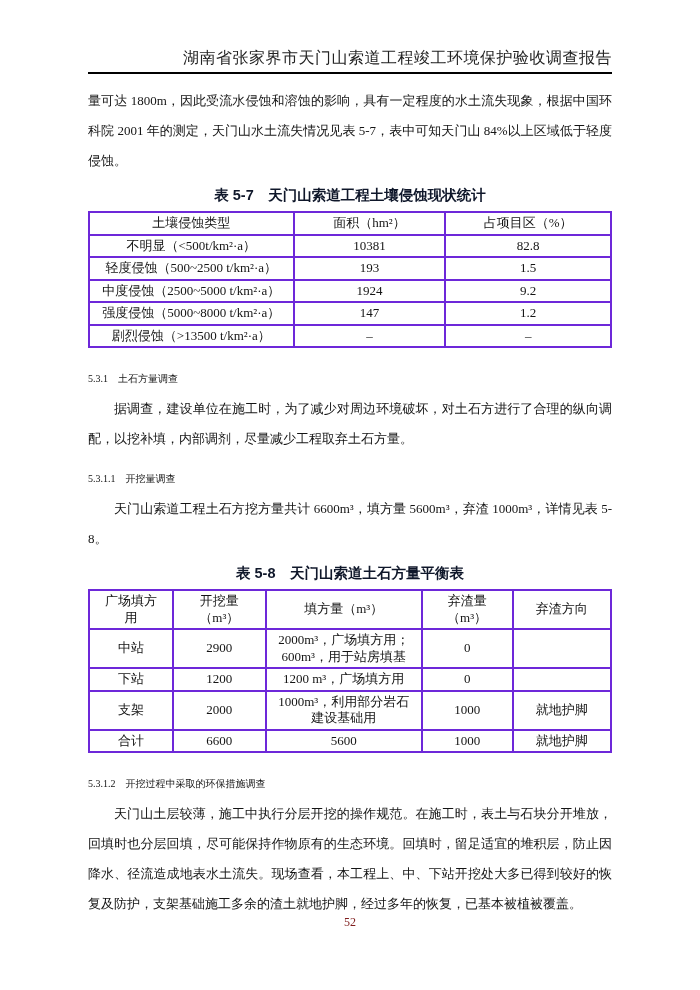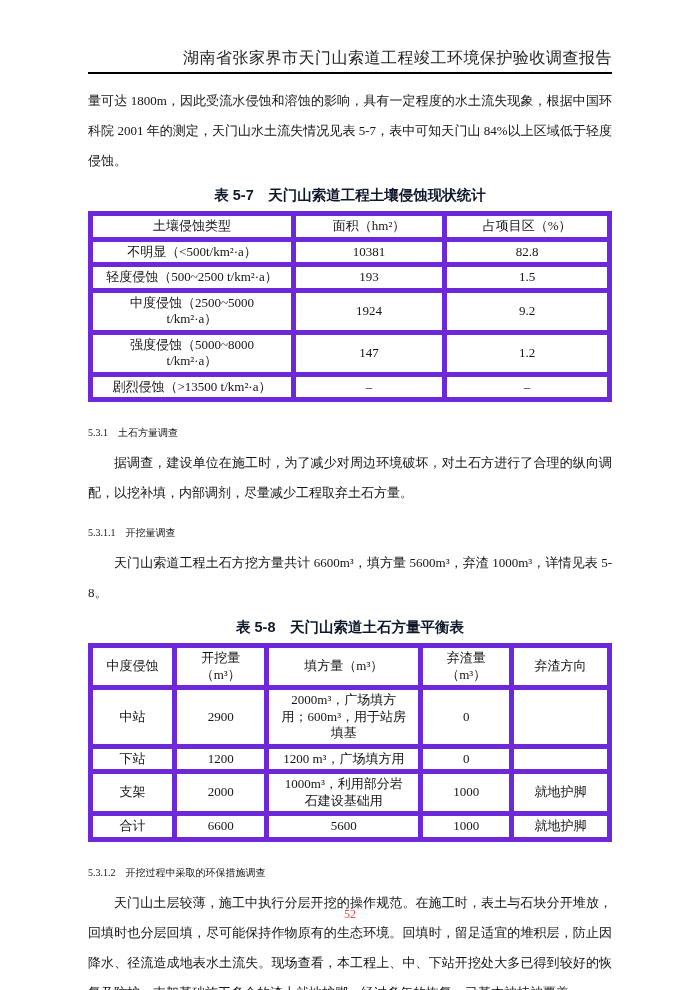--- a/index.html
+++ b/index.html
@@ -52,43 +52,43 @@
     line-height: 30px;
     margin: 10px 0 0 0;
   }
   table.doc-table {
     width: 100%;
     border-collapse: collapse;
     table-layout: fixed;
     font-size: 13px;
   }
   table.doc-table th, table.doc-table td {
-    border: 5px solid #6d28d9;
+    border: 2px solid #6d28d9;
     font-weight: normal;
     text-align: center;
     vertical-align: middle;
     padding: 2px 11px;
     line-height: 16.5px;
     overflow: hidden;
   }
   table.t57 th:nth-child(1) { width: 40%; }
   table.t57 th:nth-child(2) { width: 28.5%; }
   table.t57 th:nth-child(3) { width: 31.5%; }
   table.t58 th:nth-child(1) { width: 15.2%; }
   table.t58 th:nth-child(2) { width: 17.2%; }
   table.t58 th:nth-child(3) { width: 32.2%; }
   table.t58 th:nth-child(4) { width: 16.8%; }
   table.t58 th:nth-child(5) { width: 18.6%; }
   .page-number {
     position: absolute;
-    bottom: 68px; left: 0;
+    bottom: 60px; left: 0;
     width: 100%;
     text-align: center;
     font-size: 12px;
-    color: #ef4444;
+    color: #7f1d1d;
   }
   .spacer-sm { height: 6px; }
 </style>
 </head>
 <body>
 
 <div class="page">
 
   <div class="running-header">湖南省张家界市天门山索道工程竣工环境保护验收调查报告</div>
   <div class="header-rule"></div>
@@ -140,21 +140,21 @@
   <p class="para">据调查，建设单位在施工时，为了减少对周边环境破坏，对土石方进行了合理的纵向调配，以挖补填，内部调剂，尽量减少工程取弃土石方量。</p>
 
   <div class="section-heading">5.3.1.1　开挖量调查</div>
   <p class="para">天门山索道工程土石方挖方量共计 6600m³，填方量 5600m³，弃渣 1000m³，详情见表 5-8。</p>
 
   <div class="table-caption">表 5-8　天门山索道土石方量平衡表</div>
 
   <table class="doc-table t58">
     <thead>
       <tr>
-        <th>中度侵蚀</th>
+        <th>广场填方用</th>
         <th>开挖量（m³）</th>
         <th>填方量（m³）</th>
         <th>弃渣量（m³）</th>
         <th>弃渣方向</th>
       </tr>
     </thead>
     <tbody>
       <tr>
         <td>中站</td>
         <td>2900</td>

